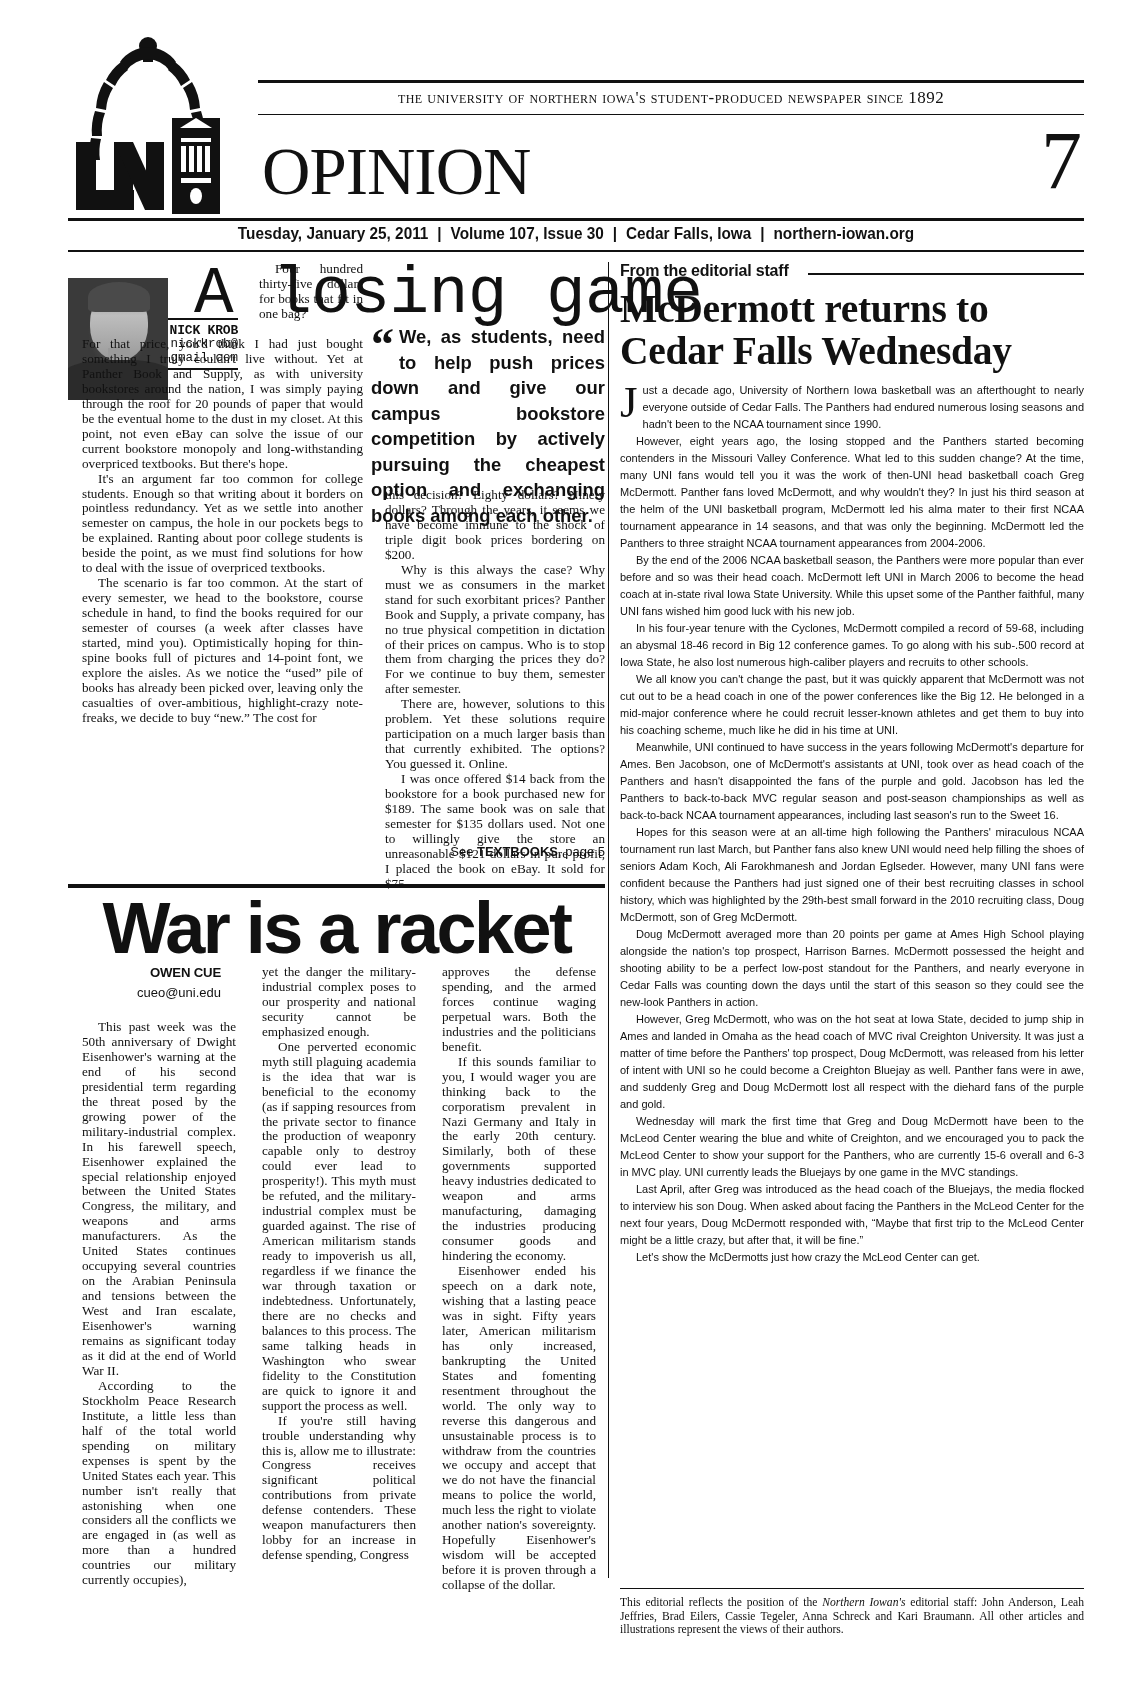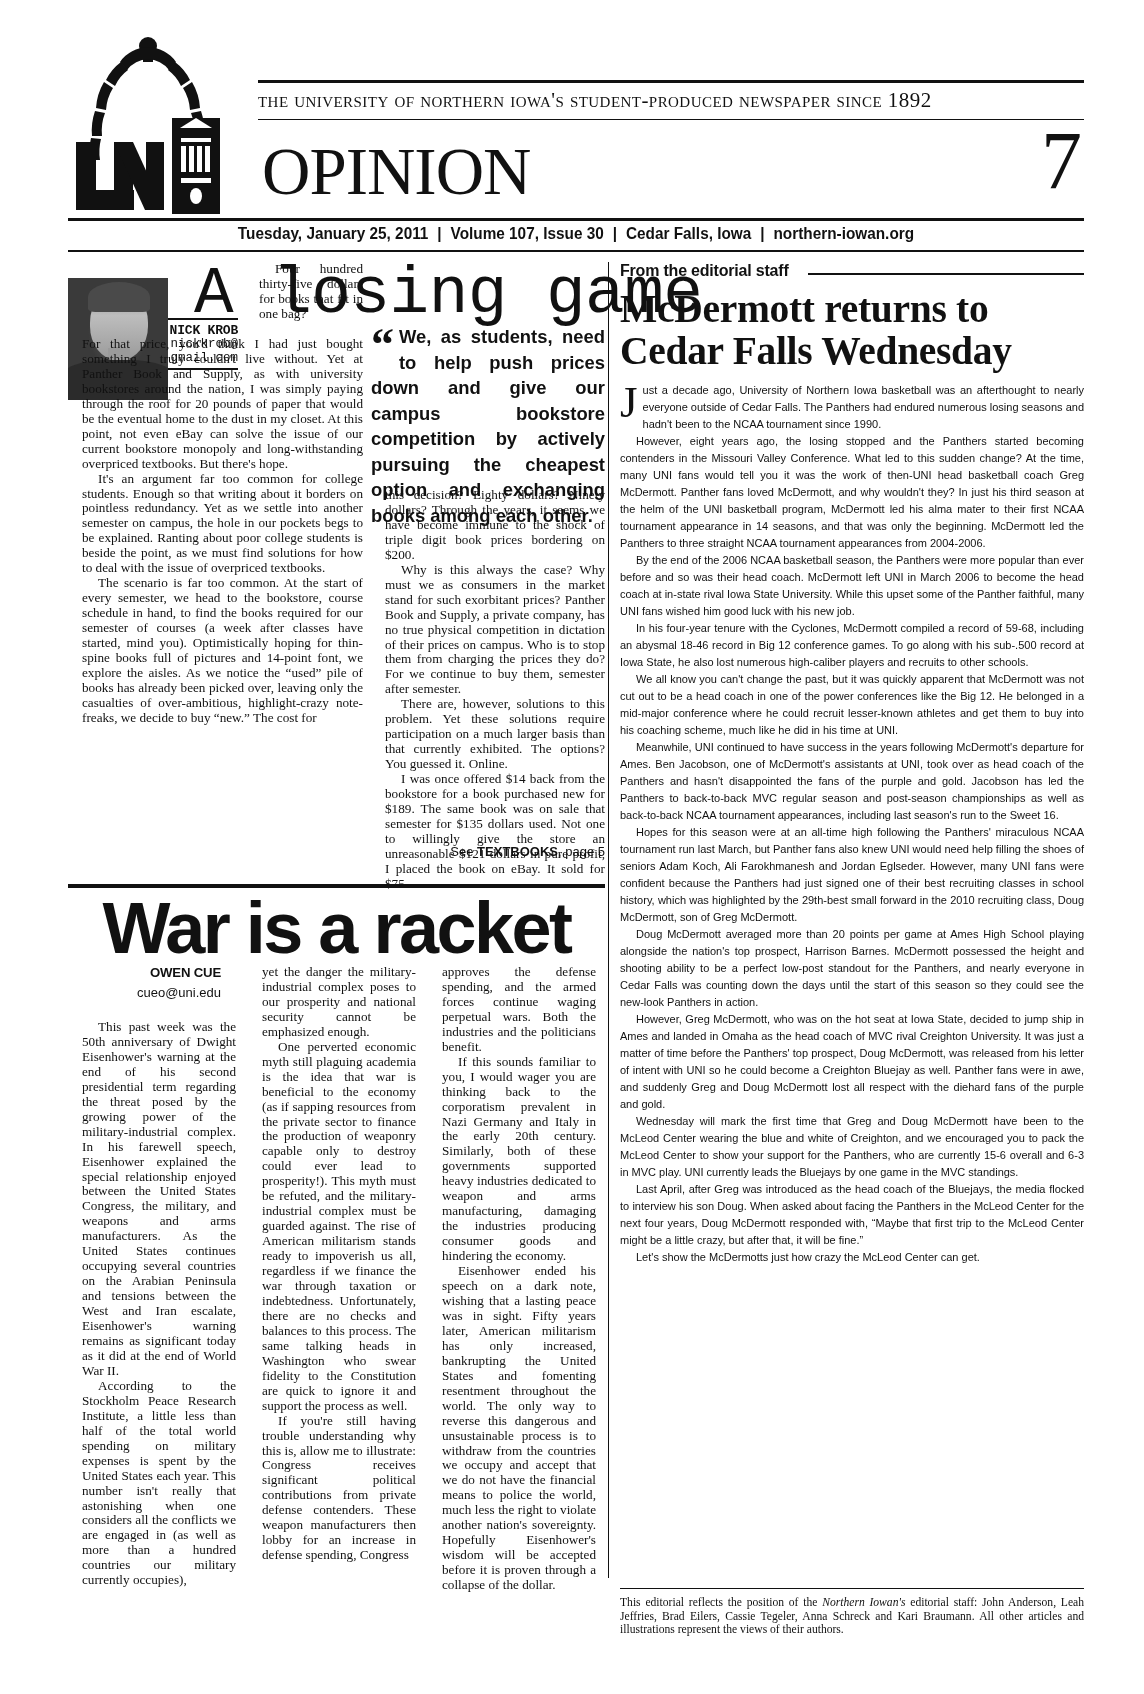--- a/index.html
+++ b/index.html
@@ -50,23 +50,23 @@
     width: 100%;
     height: 0;
   }
   .rule-thin {
     border-top: 1.6px solid #111;
     width: 100%;
     height: 0;
   }
   .tagline {
     font-family: "Liberation Serif", serif;
-    font-size: 21px;
+    font-size: 17px;
     letter-spacing: 0.45px;
-    text-align: left;
+    text-align: center;
     padding: 5px 0 6px 0;
     white-space: nowrap;
     font-variant: small-caps;
     text-transform: lowercase;
   }
 
   .section-title {
     position: absolute;
     left: 194px;
     top: 86px;

